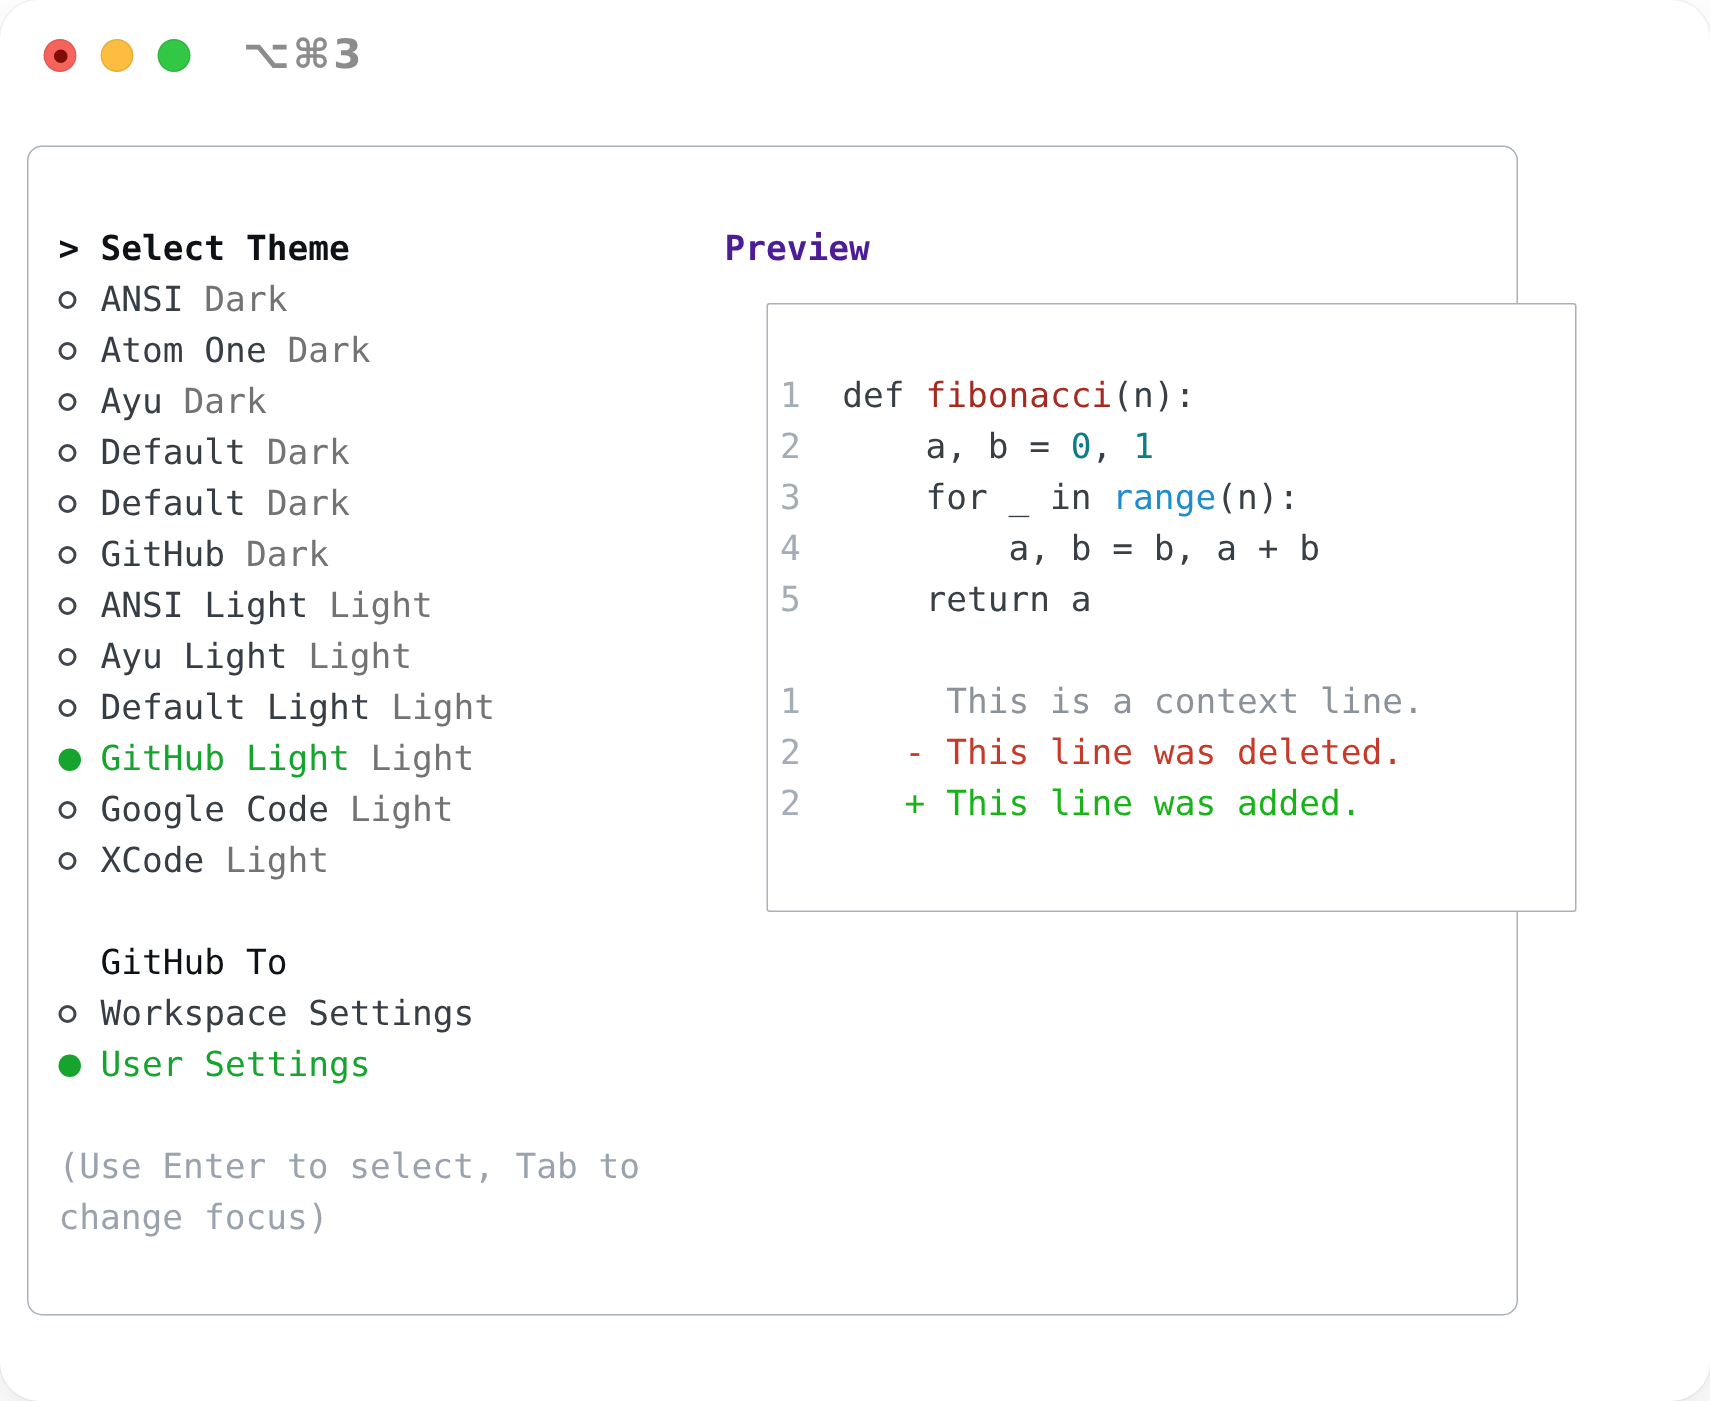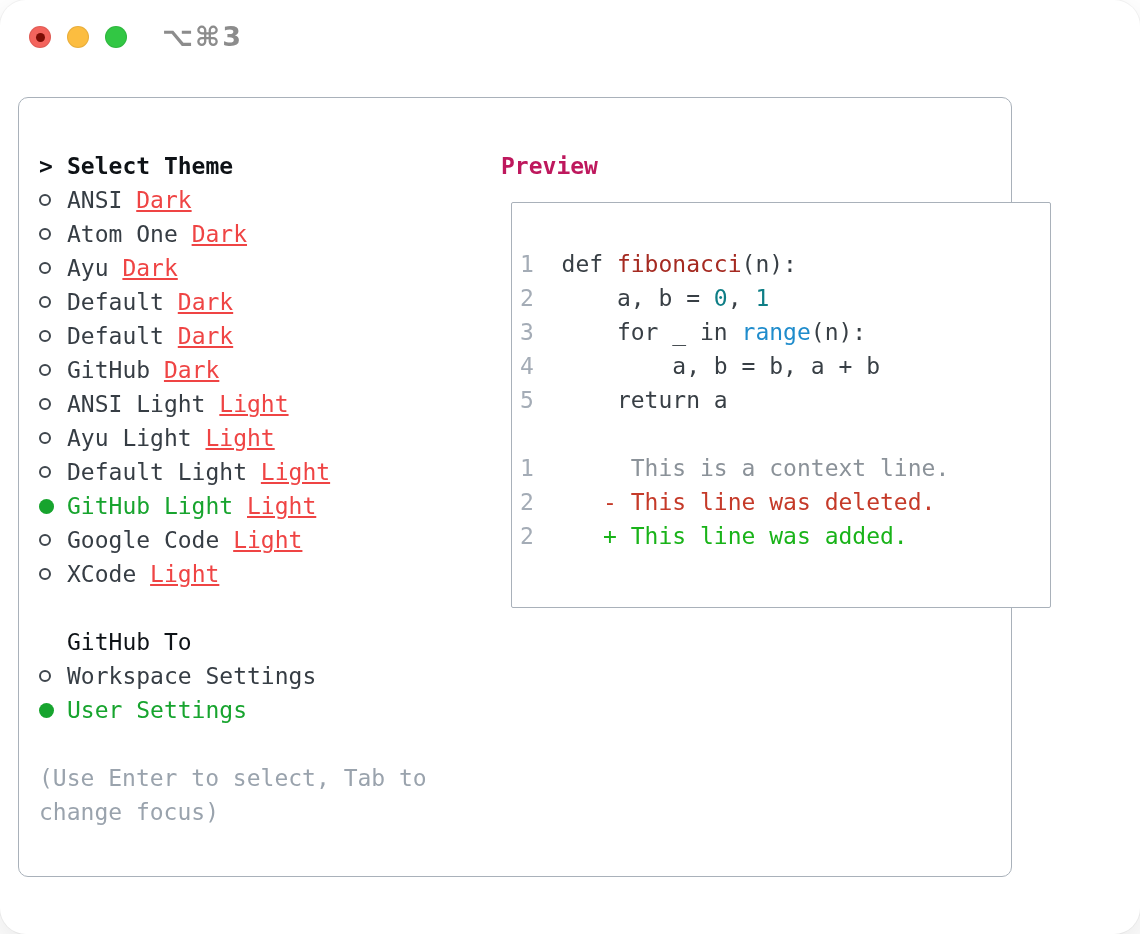--- a/index.html
+++ b/index.html
@@ -33,30 +33,30 @@
   
   .left-col{position:absolute;left:20px;top:51px;width:450px;}
   .row{height:34px;display:flex;align-items:center;font-size:23px;color:#363d44;white-space:pre;}
   .icon-cell{width:28px;flex:0 0 28px;display:flex;align-items:center;}
   .hdr{font-weight:700;color:#0e1216;}
   .hdr .prefix{font-weight:700;color:#0e1216;}
   .ring{width:12px;height:12px;border:2.2px solid #3f464d;border-radius:50%;box-sizing:border-box;}
   .dot-sel{width:15px;height:15px;border-radius:50%;background:#17a42e;}
   .opt-label{color:#363d44;}
   .opt-label.sel{color:#17a42e;}
-  .opt-variant{color:#ef4444;margin-left:1ch;text-decoration:underline;}
+  .opt-variant{color:#737373;margin-left:1ch;}
   .gap-row{height:34px;}
   .hint{
     width:440px;font-size:23px;line-height:34px;color:#9aa3ad;
     white-space:normal;word-break:normal;
   }
   
   .preview-hdr{
-    position:absolute;left:482px;top:51px;height:34px;line-height:34px;
-    font-size:23px;font-weight:700;color:#be185d;
+    position:absolute;left:464px;top:51px;height:34px;line-height:34px;
+    font-size:23px;font-weight:700;color:#4c1d95;
   }
   .preview-box{
     position:absolute;left:492px;top:104px;width:540px;height:406px;
     border:1.5px solid #a9b1ba;border-radius:2px;box-sizing:border-box;
     padding:44px 0 12px 8px;overflow:hidden;background:#ffffff;
   }
   .cline{white-space:pre;font-size:23px;line-height:34px;height:34px;}
   .ln{display:inline-block;width:1ch;color:#a4acb6;}
   .lc{margin-left:2ch;}
   .tk-fg{color:#383f45;}

